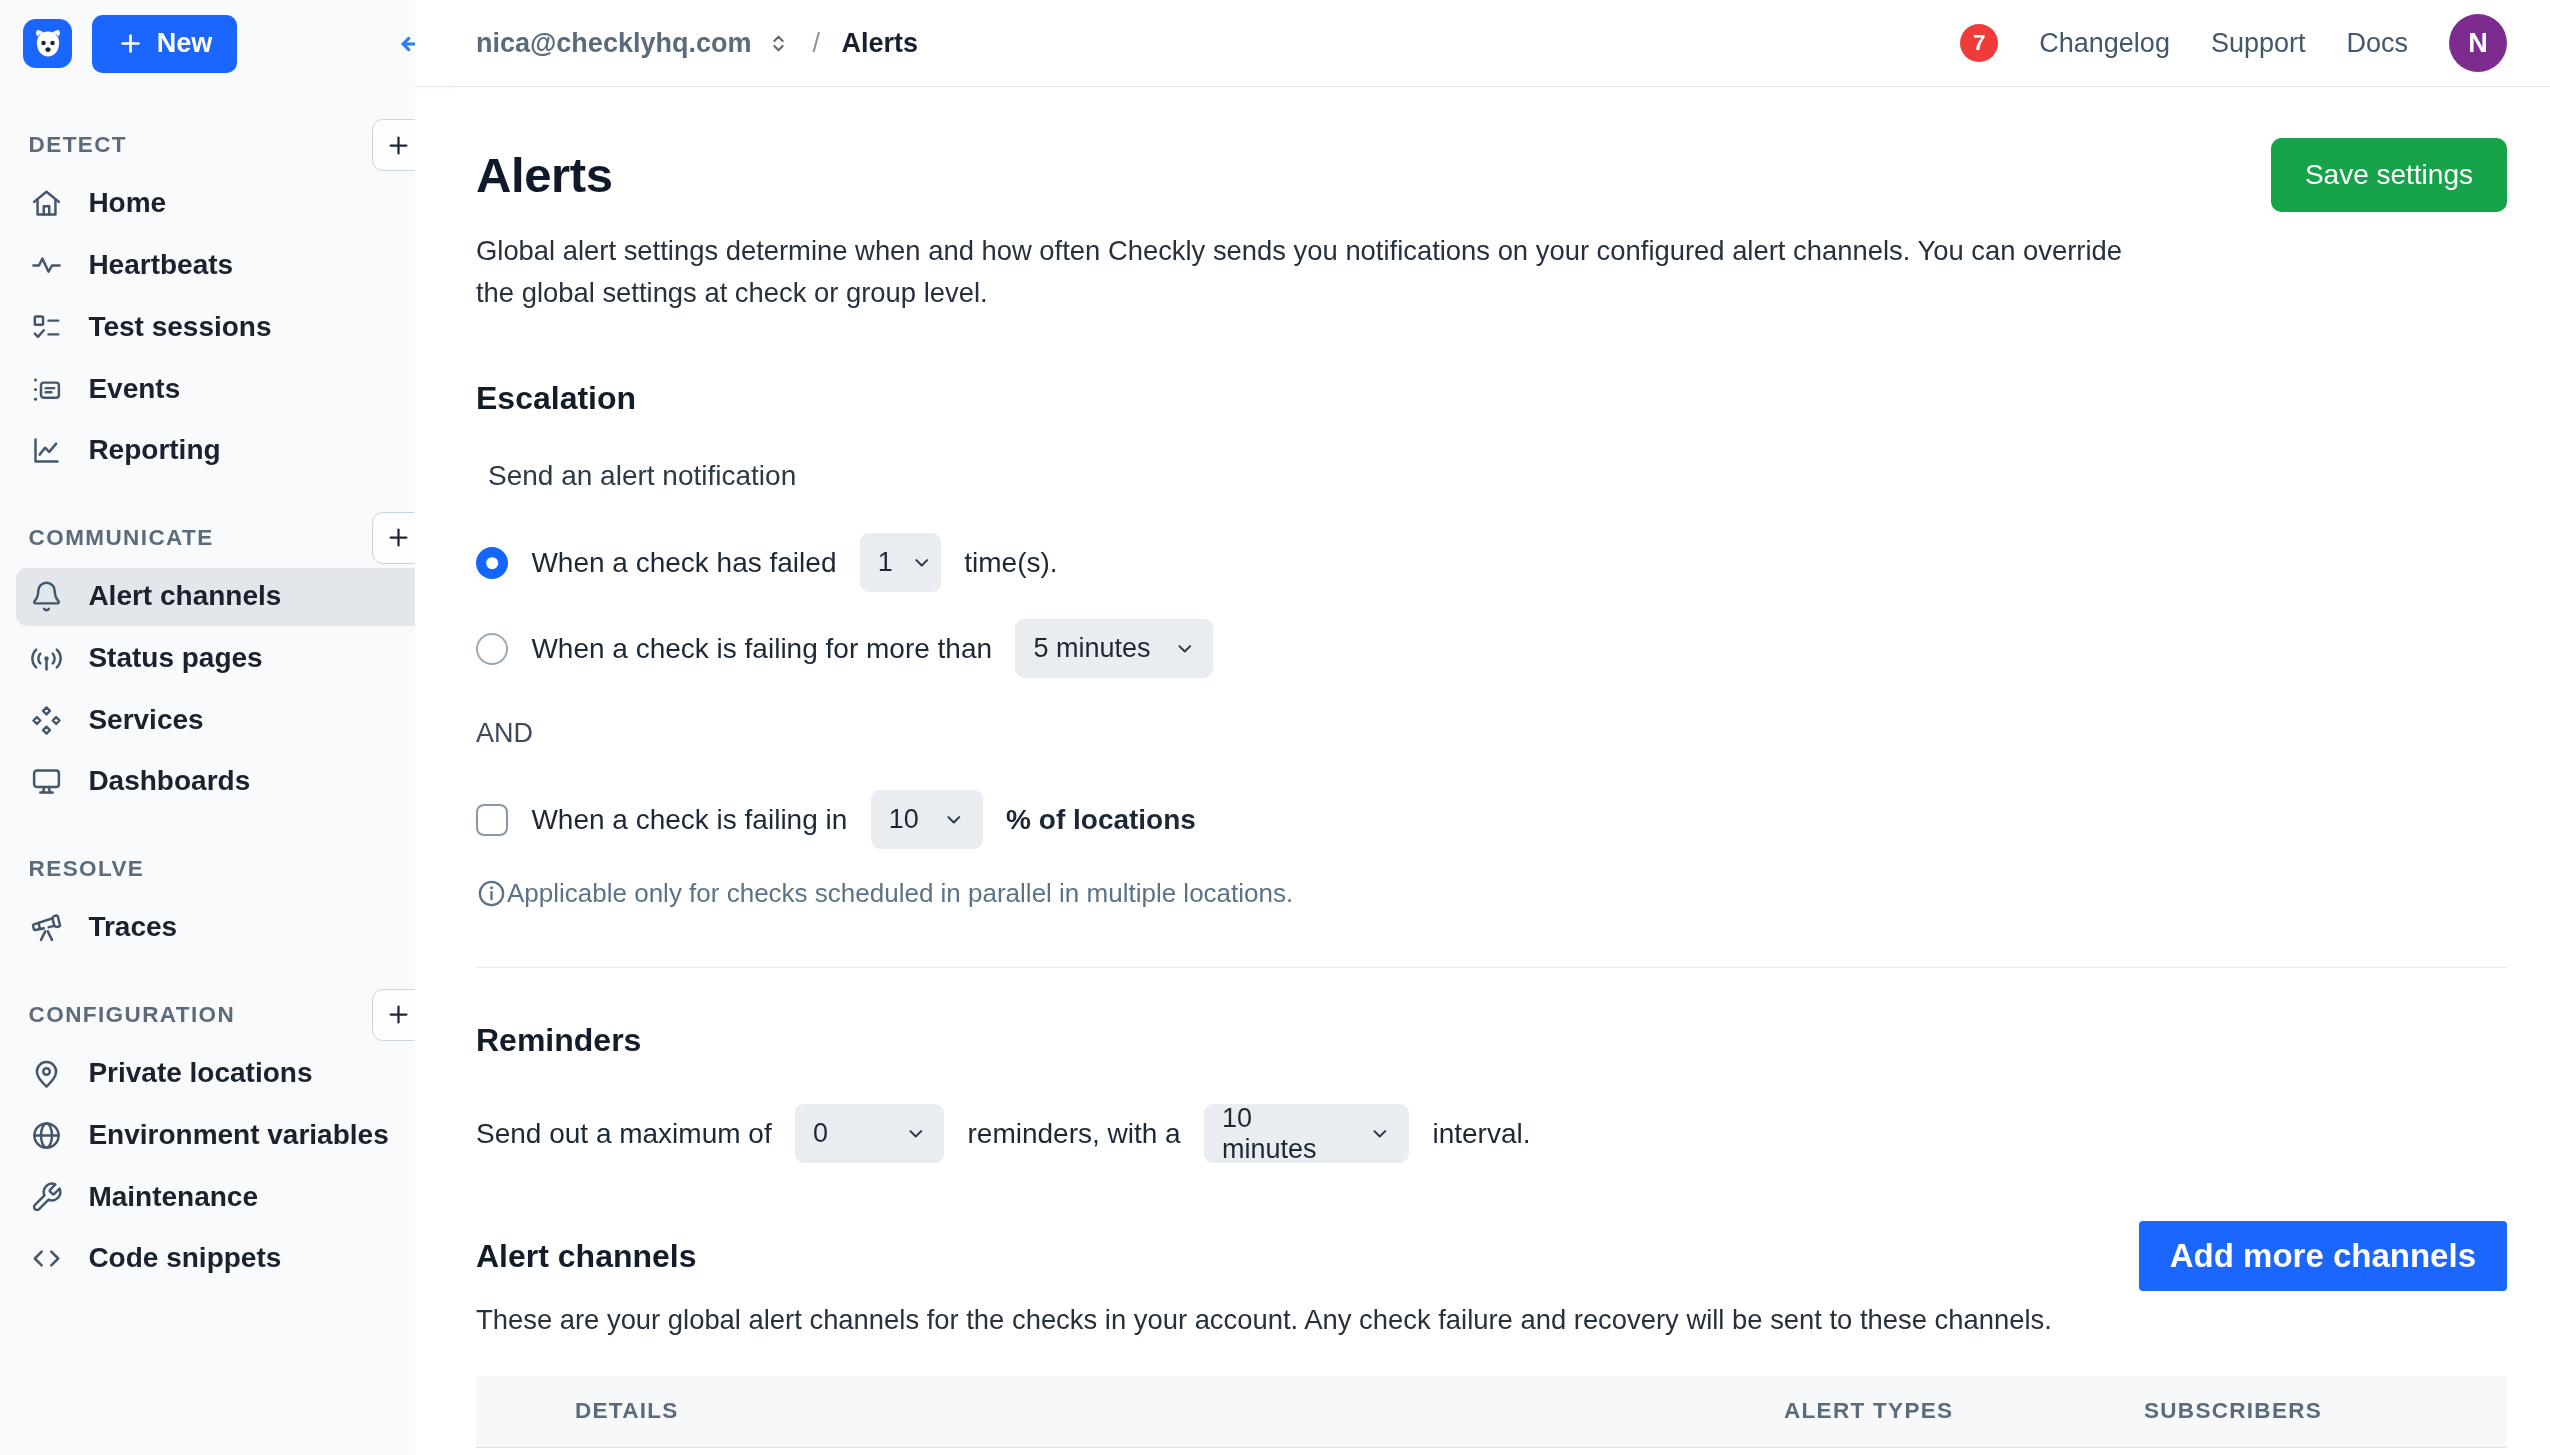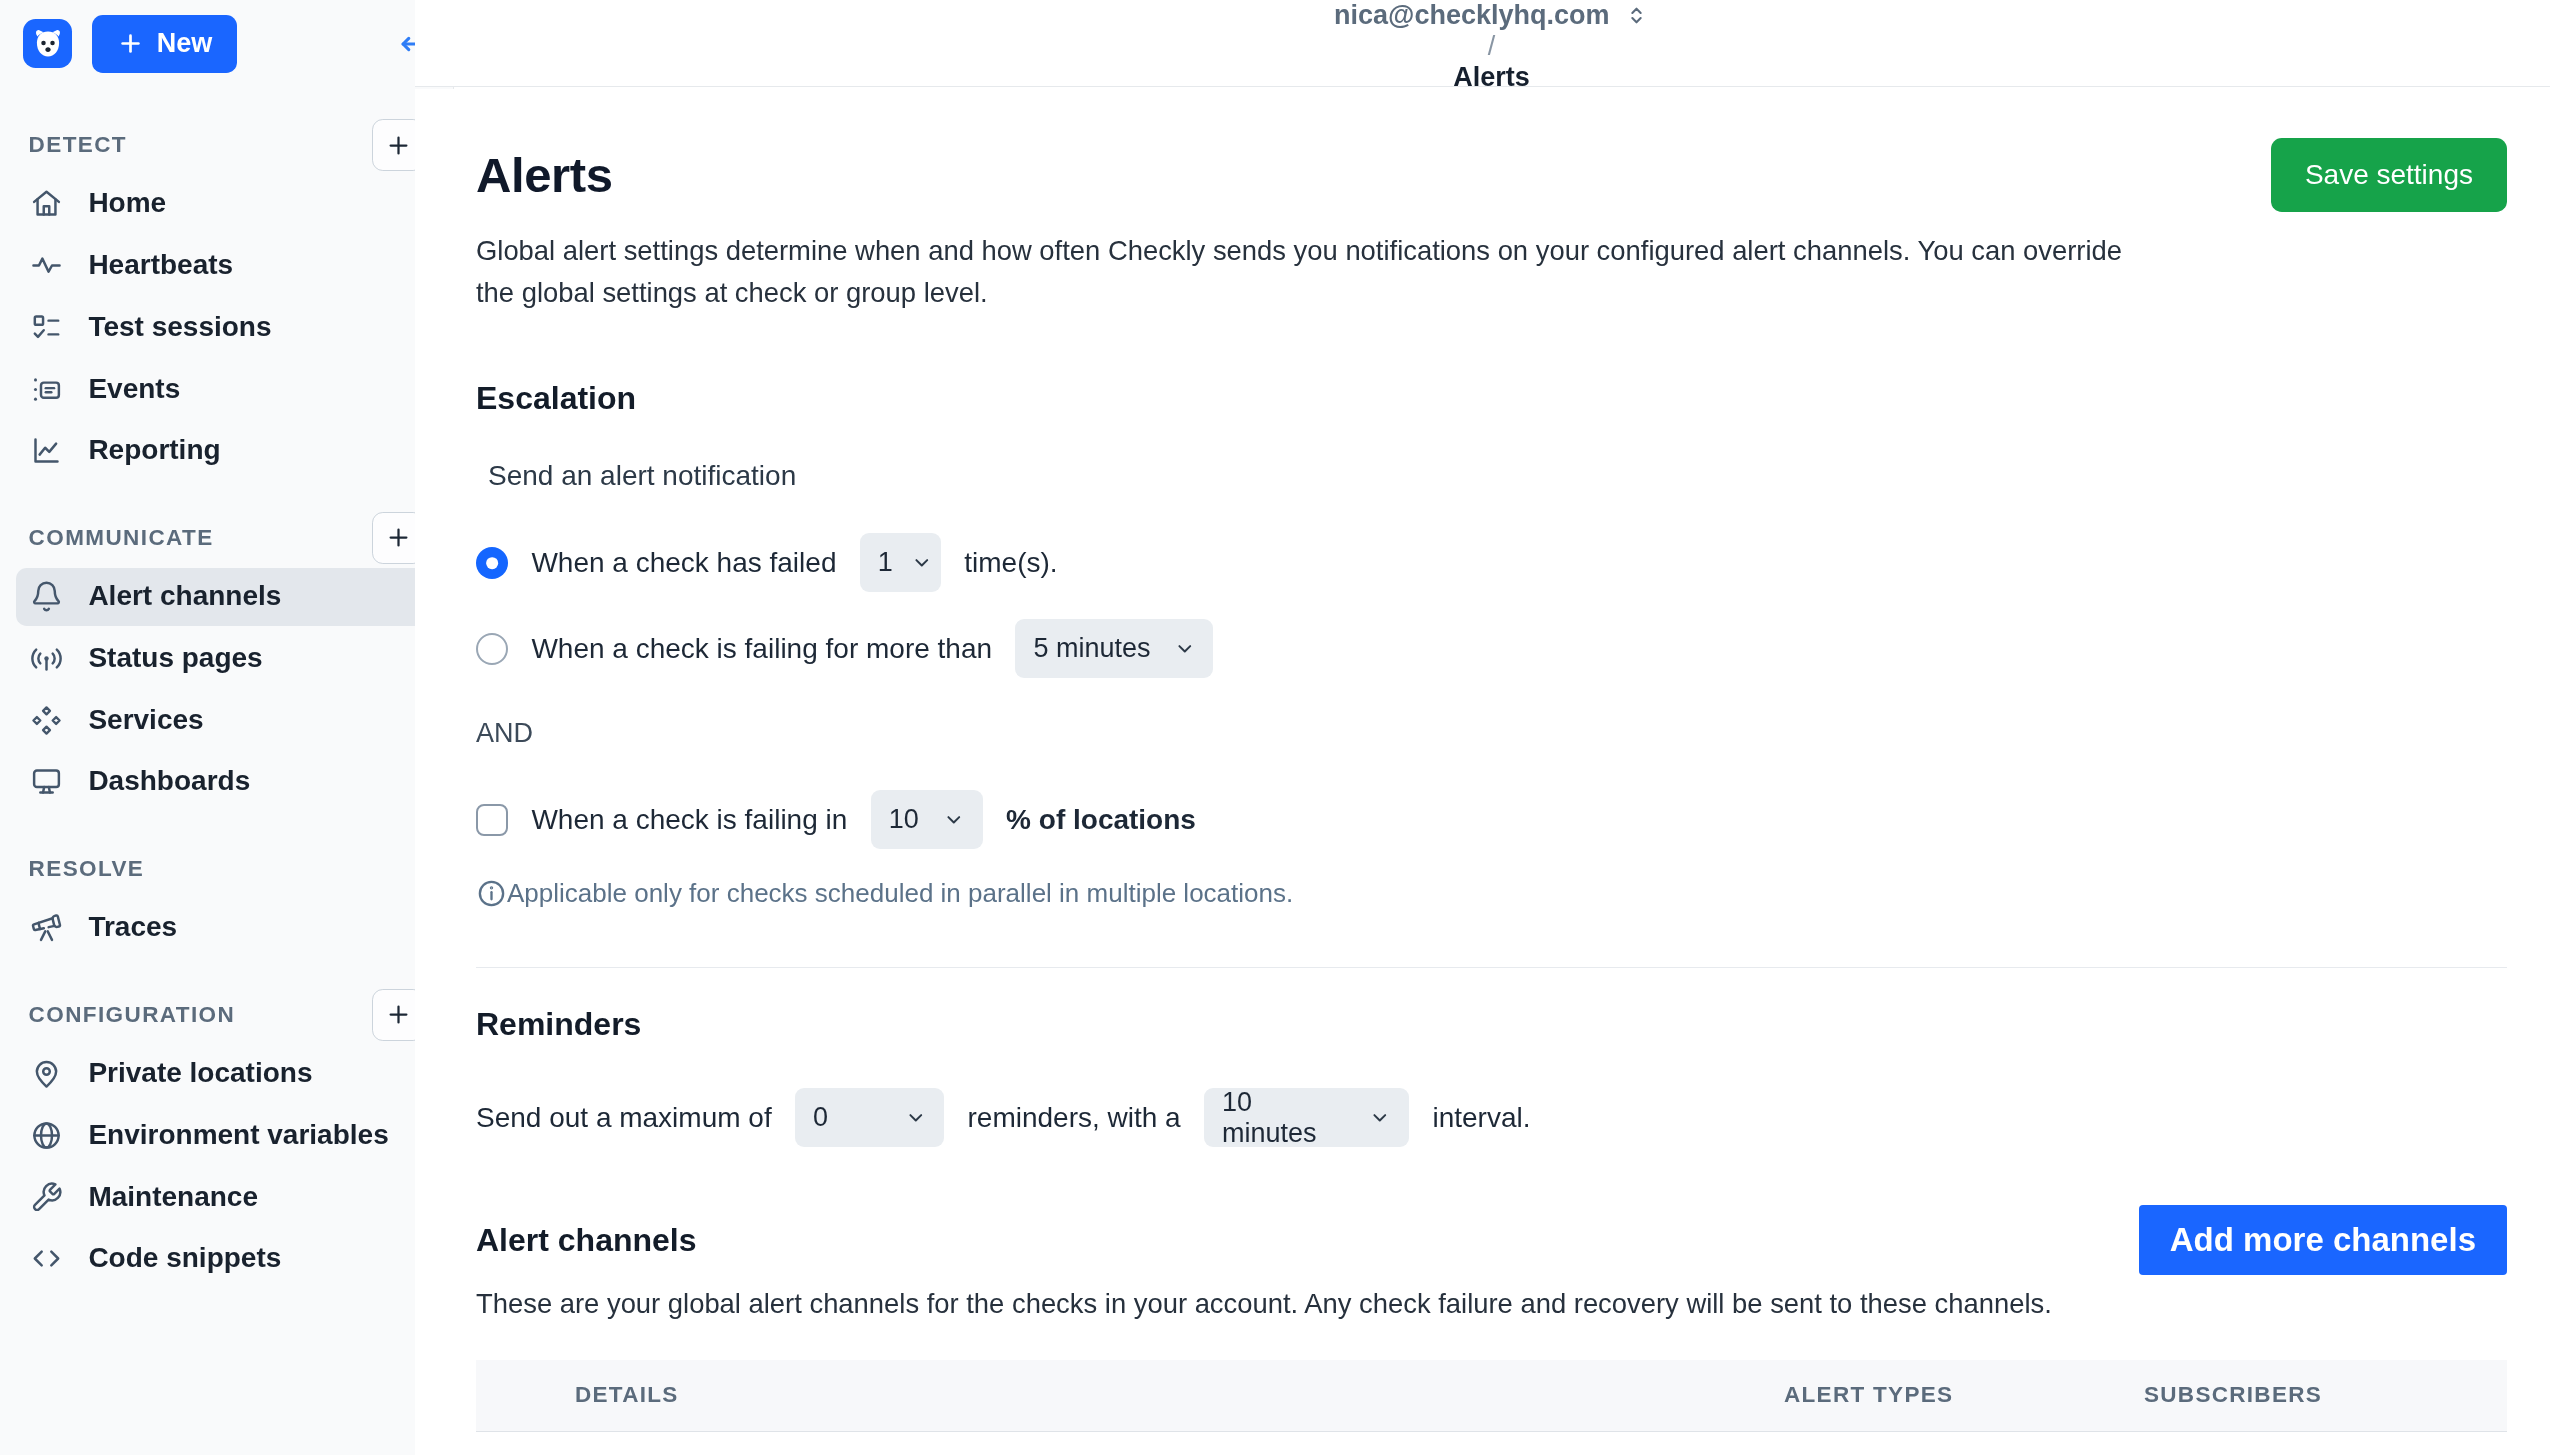--- a/index.html
+++ b/index.html
@@ -47,21 +47,21 @@
     padding: 12.6px 14.4px; margin-top: 3.6px; border-radius: 10.8px;
     font-size: 28px; font-weight: 700; color: #19222e; cursor: pointer;
   }
   .nav-item.active { background: #e3e7ec; }
   .nav-icon { width: 33px; height: 33px; color: #44566b; flex: none; }
 
   
   .topbar {
     position: absolute; left: 415px; right: 0; top: 0; height: 87px;
     background: #fff; border-bottom: 1.8px solid #e6e9ec;
-    display: flex; align-items: center; padding: 0 43px 0 61px; flex-direction: column;
+    display: flex; align-items: center; padding: 0 43px 0 61px;
   }
   .crumb-account { display: inline-flex; align-items: center; gap: 14.4px; cursor: pointer; }
   .crumb-account-name { font-size: 27px; font-weight: 600; color: #5b6b7c; }
   .crumb-sep { font-size: 27px; color: #8895a3; margin: 0 21.6px; }
   .crumb-page { font-size: 27px; font-weight: 700; color: #16202e; }
   .topnav { margin-left: auto; display: flex; align-items: center; gap: 41px; }
   .notif-badge {
     width: 38px; height: 38px; border-radius: 50%; background: #f03b3b;
     color: #fff; font-size: 22.5px; font-weight: 700;
     display: flex; align-items: center; justify-content: center;
@@ -112,21 +112,21 @@
   .sel-0 { width: 149px; } .sel-10m { width: 205px; }
 
   .and-label { margin-top: 40px; font-size: 27px; color: #3c4a59; }
   .bold-suffix { font-weight: 700; }
   .note-row { margin-top: 29px; display: flex; align-items: center; color: #5b7289; }
   .note-row .note-text { font-size: 26px; }
   .note-icon { width: 31px; height: 31px; color: #5b7289; flex: none; }
 
   .divider { margin-top: 58px; border: none; border-top: 1.8px solid #e7eaee; }
 
-  .reminders-h { margin-top: 38px; }
+  .reminders-h { margin-top: 54px; }
   .rem-row { margin-top: 45px; }
 
   .channels-head-row { margin-top: 58px; display: flex; align-items: center; justify-content: space-between; }
   .add-channels-btn {
     background: #1a66ff; color: #fff; border: none; border-radius: 4px;
     height: 70px; padding: 16px 31px; font-size: 33px; font-weight: 700; cursor: pointer;
   }
   .channels-desc { margin-top: 12.6px; font-size: 27.4px; color: #27313d; }
 
   .channels-table { margin-top: 40px; width: 100%; }

